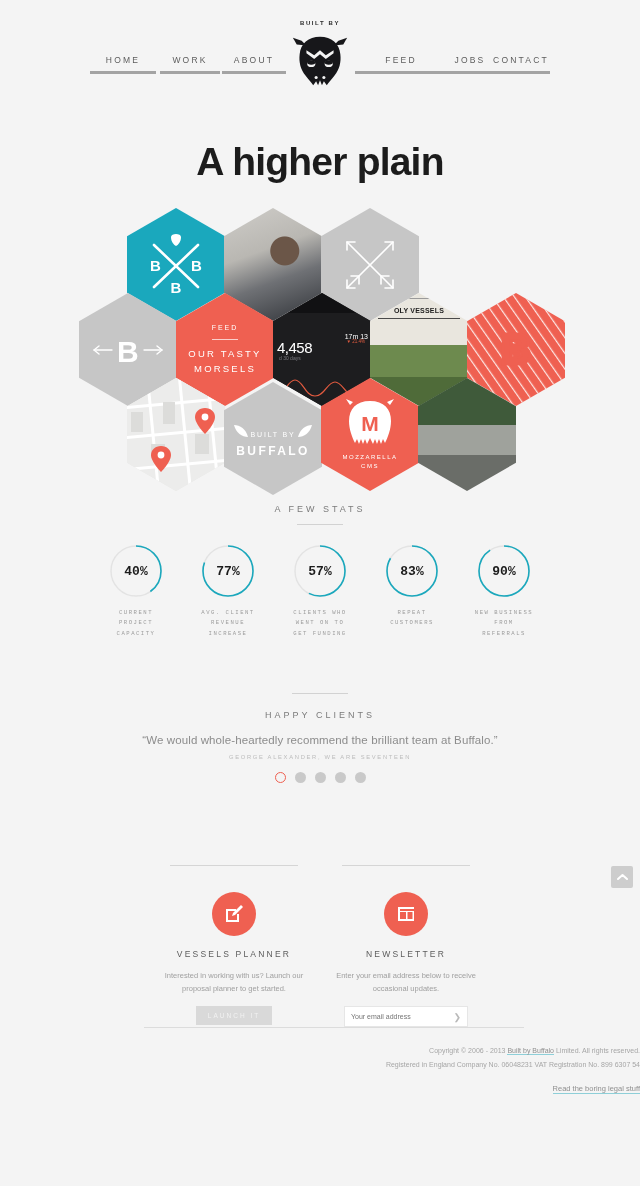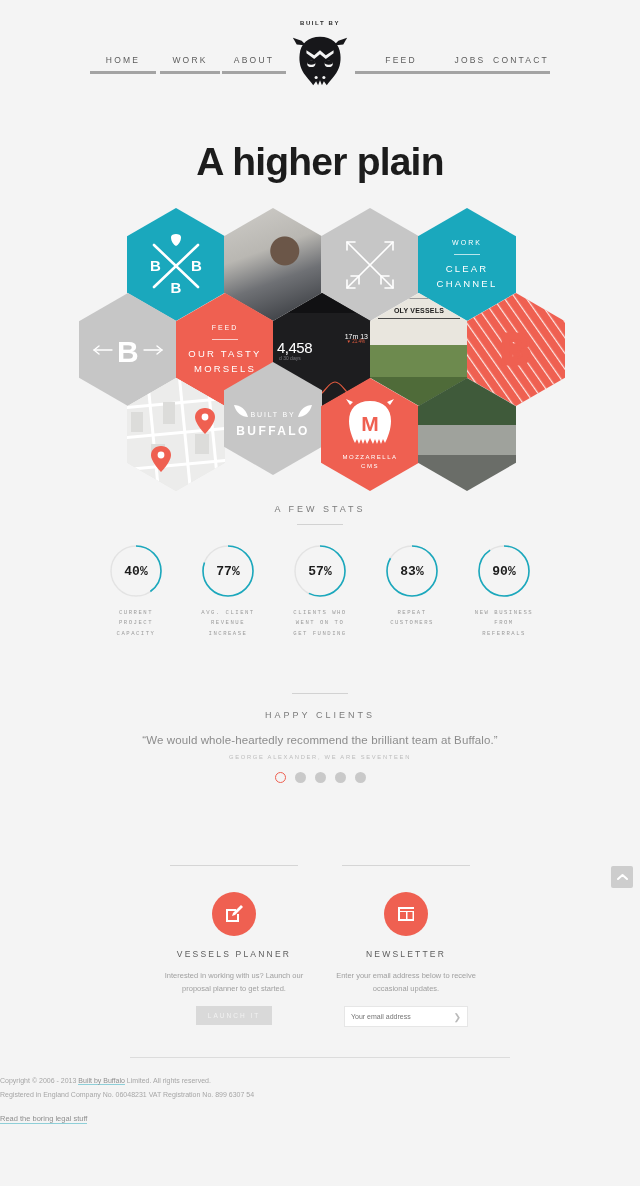--- a/index.html
+++ b/index.html
@@ -124,21 +124,21 @@
     margin: 11px auto 0; width: 124px; height: 21px; background: #fff;
     border: 1px solid #e6e6e6; display: flex; align-items: center; padding: 0 6px; cursor: text;
   }
   .email-box input {
     border: 0; outline: 0; flex: 1; font-size: 7px; color: #b4b4b4;
     font-family: "Liberation Sans", sans-serif; background: transparent;
   }
   .email-go { color: #b9b9b9; font-size: 9px; cursor: pointer; }
 
   
-  .copy-wrap { margin-top: 30px; text-align: left; }
+  .copy-wrap { text-align: right; padding-left: 28px; }
   .copy-rule { width: 380px; height: 1px; background: #dcdcdc; margin: 0 auto 16px; }
   .copy-line { font-size: 7px; color: #a6a6a6; line-height: 1.95; }
   .copy-link { color: #8f8f8f; border-bottom: 1px solid #8ecfd8; cursor: pointer; }
   .legal-link {
     display: inline-block; margin-top: 12px; font-size: 7.5px; color: #8f8f8f;
     border-bottom: 1px solid #8ecfd8; cursor: pointer;
   }
 
   
   .scroll-top {
@@ -216,26 +216,20 @@
           <path d="M10 10 L10 18 M10 10 L18 10"></path>
           <path d="M56 10 L56 18 M56 10 L48 10"></path>
           <path d="M56 56 L48 56 M56 56 L56 48"></path>
           <path d="M10 56 L18 56 M10 56 L10 48"></path>
           <path d="M44 44 L52 44 M44 44 L44 52"></path>
           <path d="M22 44 L14 44 M22 44 L22 52"></path>
         </g>
       </svg>
     </div>
 
-    <div class="hex teal" style="left:418px;top:10px">
-      <div class="hex-label">WORK</div>
-      <div class="hex-rule"></div>
-      <div class="hex-big" style="white-space:pre-line">CLEAR
-CHANNEL</div>
-    </div>
 
     <div class="hex grey" style="left:79px;top:95px">
       <svg width="76" height="50" viewBox="0 0 76 50">
         <g stroke="#fff" stroke-width="1.4" fill="none" stroke-linecap="round">
           <line x1="4" y1="25" x2="22" y2="25"></line>
             <path d="M4 25 L9 21 M4 25 L9 29"></path>
           <line x1="54" y1="25" x2="72" y2="25"></line>
             <path d="M72 25 L67 21 M72 25 L67 29"></path>
         </g>
         <text x="27" y="37" fill="#fff" font-family="Liberation Sans" font-size="30" font-weight="bold">B</text>
@@ -301,21 +295,21 @@
           <path d="M78 30 C84 30 88 34 88 39 C88 46 78 56 78 56 C78 56 68 46 68 39 C68 34 72 30 78 30 Z"></path>
           <path d="M34 68 C40 68 44 72 44 77 C44 84 34 94 34 94 C34 94 24 84 24 77 C24 72 28 68 34 68 Z"></path>
         </g>
         <g fill="#fff">
           <circle cx="78" cy="39" r="3.4"></circle>
             <circle cx="34" cy="77" r="3.4"></circle>
         </g>
       </svg>
     </div>
 
-    <div class="hex grey" style="left:224px;top:164px">
+    <div class="hex grey" style="left:224px;top:184px">
       <svg width="86" height="44" viewBox="0 0 86 44">
         <path d="M4 8 C10 8 16 12 18 20 C12 20 6 16 4 8 Z" fill="#fff"></path>
         <path d="M82 8 C76 8 70 12 68 20 C74 20 80 16 82 8 Z" fill="#fff"></path>
         <text x="43" y="20" fill="#fff" text-anchor="middle" font-family="Liberation Sans" font-size="7" letter-spacing="1.8">BUILT BY</text>
         <text x="43" y="38" fill="#fff" text-anchor="middle" font-family="Liberation Sans" font-size="12" font-weight="bold" letter-spacing="2.4">BUFFALO</text>
       </svg>
     </div>
 
     <div class="hex coral" style="left:321px;top:180px">
       <svg width="52" height="52" viewBox="0 0 52 52" style="margin-bottom:2px">

